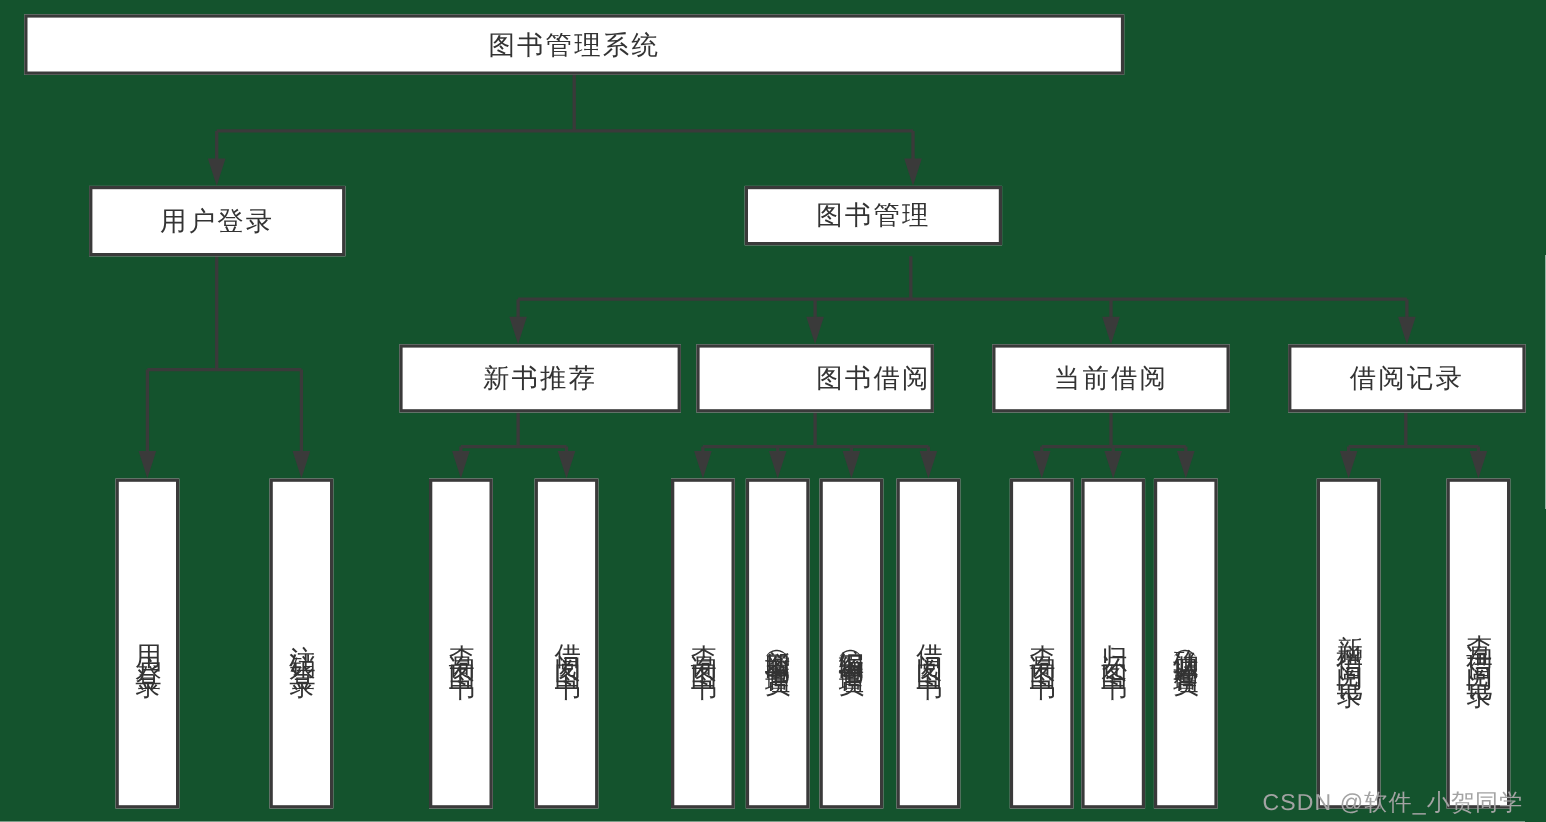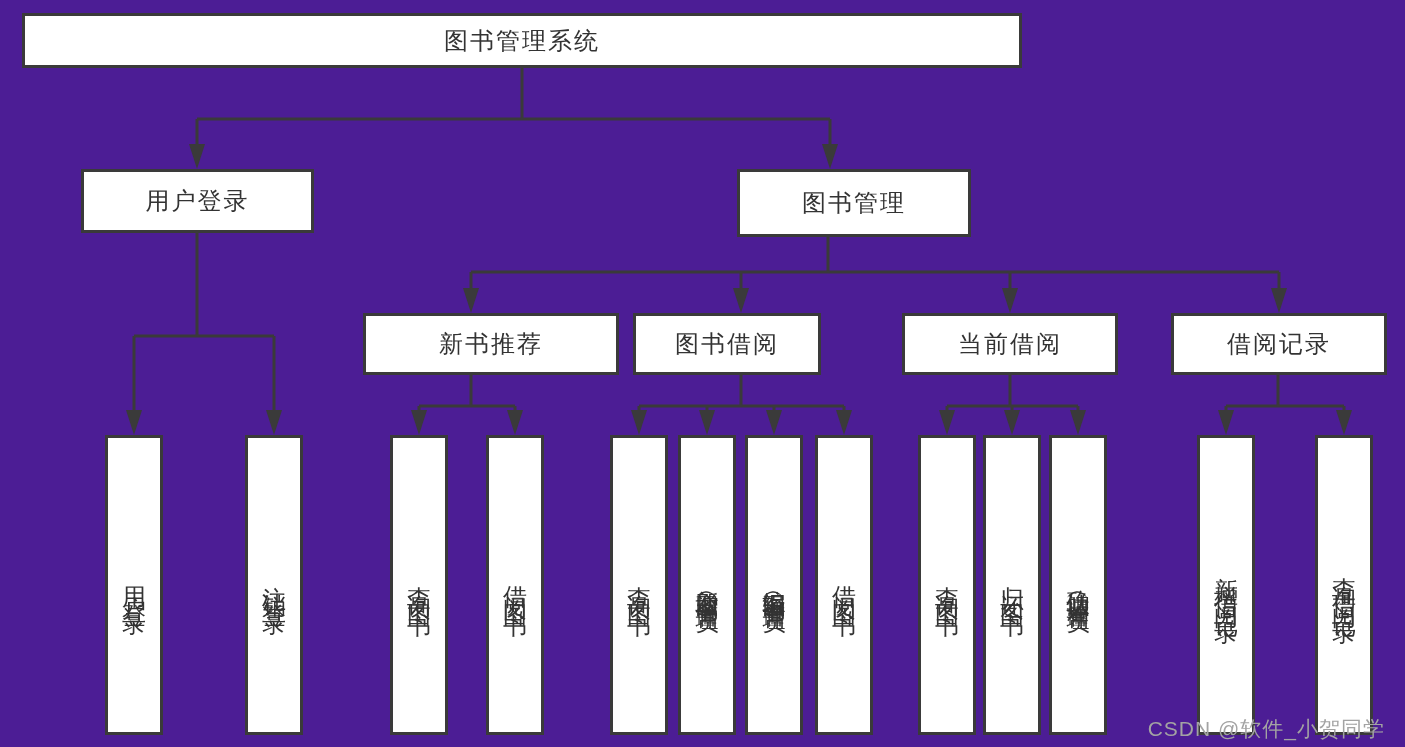--- a/index.html
+++ b/index.html
@@ -1,20 +1,20 @@
 <!DOCTYPE html>
 <html><head>
 <meta charset="utf-8">
 <style>
   html, body { margin: 0; padding: 0; background: #ffffff; }
   .canvas {
     position: relative;
     width: 1405px;
     height: 747px;
-    background: #4c1d95;
+    background: #14532d;
     overflow: hidden;
     font-family: "Liberation Sans", "DejaVu Sans", sans-serif;
     color: #333333;
   }
   .node {
     position: absolute;
     box-sizing: border-box;
     background: #ffffff;
     border: 3px solid #3a3a3a;
     display: flex;
@@ -117,28 +117,28 @@
     </g>
   </svg>
 
   <div class="node" style="left:22px; top:13px; width:1000px; height:55px;">
     <span>图书管理系统</span>
   </div>
 
   <div class="node" style="left:81px; top:169px; width:233px; height:64px;">
     <span>用户登录</span>
   </div>
-  <div class="node" style="left:737px; top:169px; width:234px; height:68px;">
+  <div class="node" style="left:677px; top:169px; width:234px; height:54px;">
     <span>图书管理</span>
   </div>
 
   <div class="node" style="left:363px; top:313px; width:256px; height:62px;">
     <span>新书推荐</span>
   </div>
-  <div class="node" style="left:633px; top:313px; width:188px; height:62px;">
+  <div class="node" style="left:633px; top:313px; width:216px; height:62px;justify-content:flex-end;">
     <span>图书借阅</span>
   </div>
   <div class="node" style="left:902px; top:313px; width:216px; height:62px;">
     <span>当前借阅</span>
   </div>
   <div class="node" style="left:1171px; top:313px; width:216px; height:62px;">
     <span>借阅记录</span>
   </div>
 
   <div class="node leaf" style="left:105px;">

